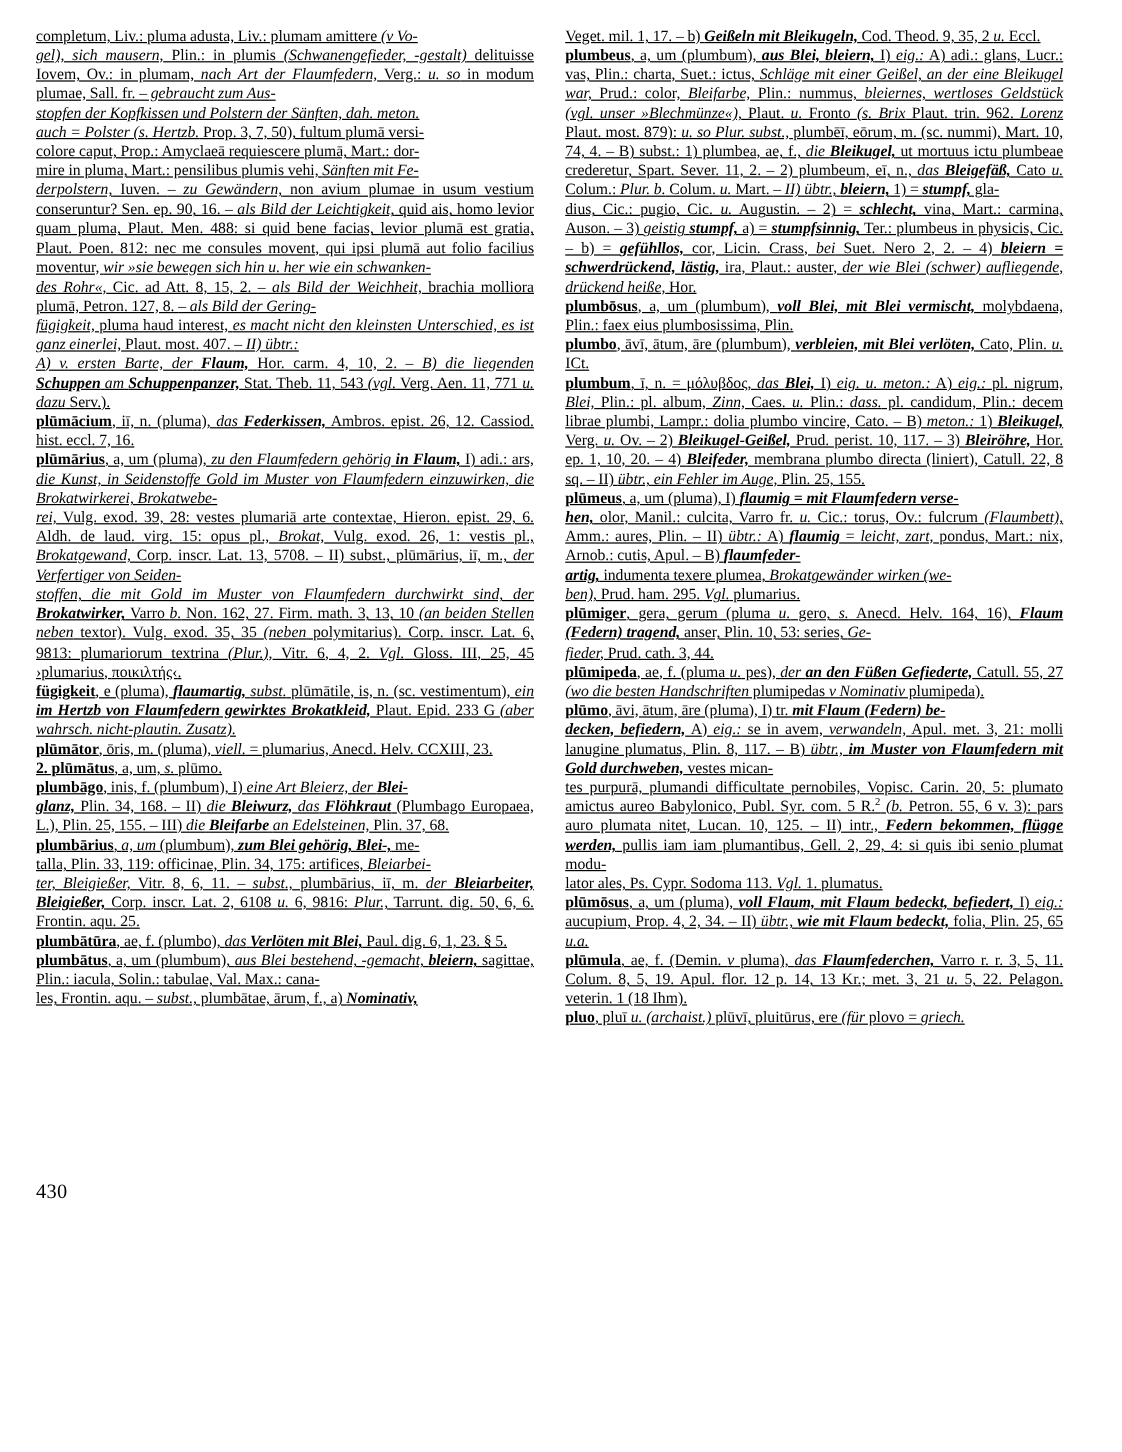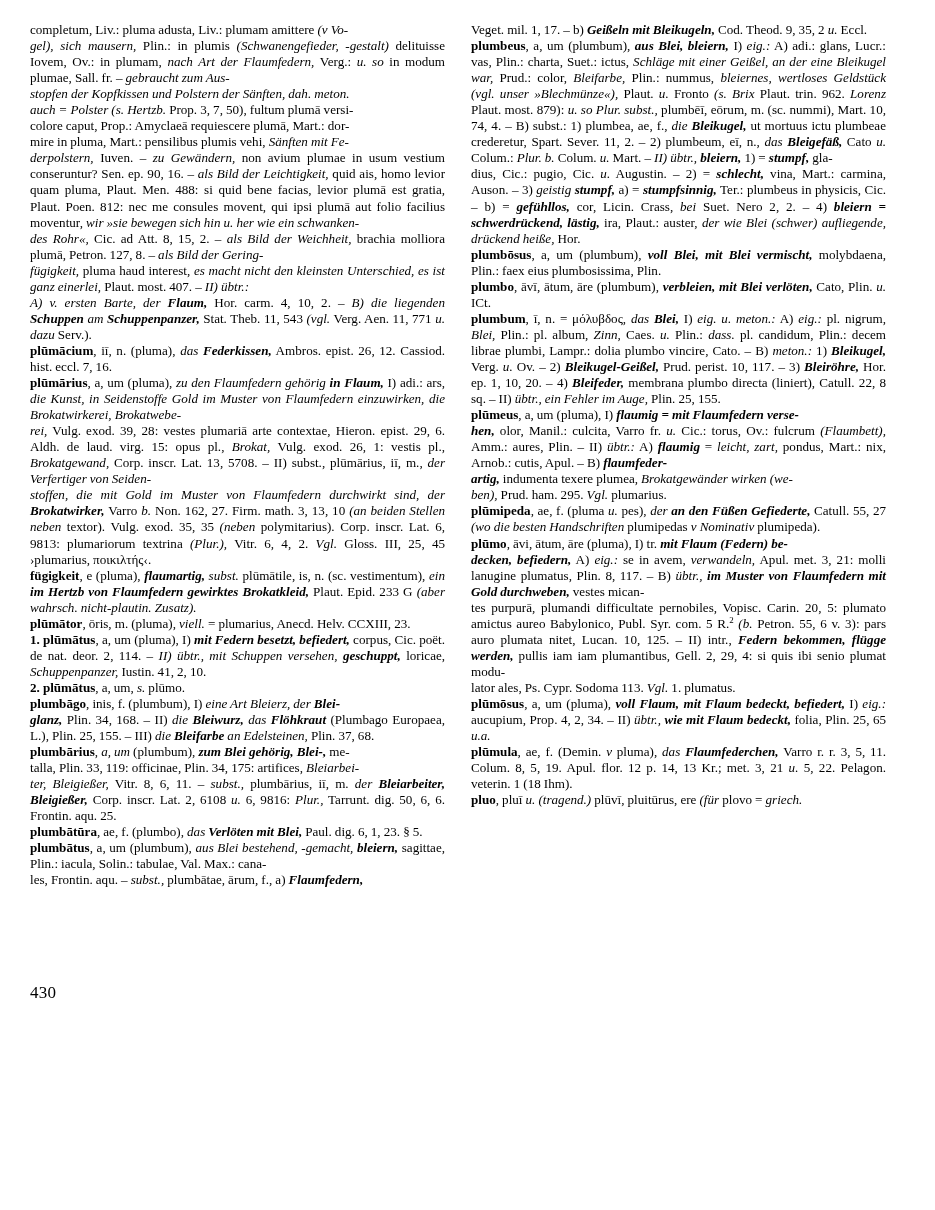--- a/index.html
+++ b/index.html
@@ -9,20 +9,21 @@
   }
   .page {
     position: relative;
     width: 935px;
     height: 1017px;
     background: #ffffff;
     box-sizing: border-box;
     padding: 22px 28px 0 30px;
     font-family: "Liberation Serif", "DejaVu Serif", serif;
     color: #000000;
+    text-decoration: underline;
   }
   .columns {
     display: flex;
     flex-direction: row;
     gap: 26px;
     align-items: flex-start;
   }
   .col {
     width: 415px;
     flex: 0 0 415px;
@@ -79,35 +80,35 @@
 <body>
 
 <div class="page">
   <div class="columns">
     <div class="col" id="left-col">
         <p class="entry cont">completum, Liv.: pluma adusta, Liv.: plumam amittere <span class="i">(v Vo-<br>gel), sich mausern,</span> Plin.: in plumis <span class="i">(Schwanengefieder, -gestalt)</span> delituisse Iovem, Ov.: in plumam, <span class="i">nach Art der Flaumfedern,</span> Verg.: <span class="i">u. so</span> in modum plumae, Sall. fr. <span class="i">– gebraucht zum Aus-<br>stopfen der Kopfkissen und Polstern der Sänften, dah. meton.<br>auch = Polster (s. Hertzb.</span> Prop. 3, 7, 50), fultum plumā versi-<br>colore caput, Prop.: Amyclaeā requiescere plumā, Mart.: dor-<br>mire in pluma, Mart.: pensilibus plumis vehi, <span class="i">Sänften mit Fe-<br>derpolstern,</span> Iuven. <span class="i">– zu Gewändern,</span> non avium plumae in usum vestium conseruntur? Sen. ep. 90, 16. <span class="i">– als Bild der Leichtigkeit,</span> quid ais, homo levior quam pluma, Plaut. Men. 488: si quid bene facias, levior plumā est gratia, Plaut. Poen. 812: nec me consules movent, qui ipsi plumā aut folio facilius moventur, <span class="i">wir »sie bewegen sich hin u. her wie ein schwanken-<br>des Rohr«,</span> Cic. ad Att. 8, 15, 2. <span class="i">– als Bild der Weichheit,</span> brachia molliora plumā, Petron. 127, 8. <span class="i">– als Bild der Gering-<br>fügigkeit,</span> pluma haud interest, <span class="i">es macht nicht den kleinsten Unterschied, es ist ganz einerlei,</span> Plaut. most. 407. <span class="i">– II) übtr.:<br>A) v. ersten Barte, der</span> <span class="bi">Flaum,</span> Hor. carm. 4, 10, 2. <span class="i">– B) die liegenden</span> <span class="bi">Schuppen</span> <span class="i">am</span> <span class="bi">Schuppenpanzer,</span> Stat. Theb. 11, 543 <span class="i">(vgl.</span> Verg. Aen. 11, 771 <span class="i">u. dazu</span> Serv.).</p>
         <p class="entry ind"><b>plūmācium</b>, iī, n. (pluma), <span class="i">das</span> <span class="bi">Federkissen,</span> Ambros. epist. 26, 12. Cassiod. hist. eccl. 7, 16.</p>
         <p class="entry ind"><b>plūmārius</b>, a, um (pluma), <span class="i">zu den Flaumfedern gehörig</span> <span class="bi">in Flaum,</span> I) adi.: ars, <span class="i">die Kunst, in Seidenstoffe Gold im Muster von Flaumfedern einzuwirken, die Brokatwirkerei, Brokatwebe-<br>rei,</span> Vulg. exod. 39, 28: vestes plumariā arte contextae, Hieron. epist. 29, 6. Aldh. de laud. virg. 15: opus pl., <span class="i">Brokat,</span> Vulg. exod. 26, 1: vestis pl., <span class="i">Brokatgewand,</span> Corp. inscr. Lat. 13, 5708. – II) subst., plūmārius, iī, m., <span class="i">der Verfertiger von Seiden-<br>stoffen, die mit Gold im Muster von Flaumfedern durchwirkt sind, der</span> <span class="bi">Brokatwirker,</span> Varro <span class="i">b.</span> Non. 162, 27. Firm. math. 3, 13, 10 <span class="i">(an beiden Stellen neben</span> textor). Vulg. exod. 35, 35 <span class="i">(neben</span> polymitarius). Corp. inscr. Lat. 6, 9813: plumariorum textrina <span class="i">(Plur.),</span> Vitr. 6, 4, 2. <span class="i">Vgl.</span> Gloss. III, 25, 45 ›plumarius, <span class="grk">ποικιλτής‹</span>.</p>
         <p class="entry ind"><b>fügigkeit</b>, e (pluma), <span class="bi">flaumartig,</span> <span class="i">subst.</span> plūmātile, is, n. (sc. vestimentum), <span class="i">ein</span> <span class="bi">im Hertzb von Flaumfedern gewirktes Brokatkleid,</span> Plaut. Epid. 233 G <span class="i">(aber wahrsch. nicht-plautin. Zusatz).</span></p>
         <p class="entry ind"><b>plūmātor</b>, ōris, m. (pluma), <span class="i">viell.</span> = plumarius, Anecd. Helv. CCXIII, 23.</p>
-        <p class="entry ind"><b>1. plūmātus</b>, a, um (pluma), I) <span class="bi">mit Federn besetzt, befiedert,</span> corpus, Cic. poët. de nat. deor. 2, 114. <span class="i">– II) übtr., mit Schuppen versehen,</span> <span class="bi">geschuppt,</span> loricae, <span class="i">Schuppenpanzer,</span> Iustin. 41, 2, 10.</p>
         <p class="entry ind"><b>2. plūmātus</b>, a, um, <span class="i">s.</span> plūmo.</p>
         <p class="entry ind"><b>plumbāgo</b>, inis, f. (plumbum), I) <span class="i">eine Art Bleierz, der</span> <span class="bi">Blei-<br>glanz,</span> Plin. 34, 168. – II) <span class="i">die</span> <span class="bi">Bleiwurz,</span> <span class="i">das</span> <span class="bi">Flöhkraut</span> (Plumbago Europaea, L.), Plin. 25, 155. – III) <span class="i">die</span> <span class="bi">Bleifarbe</span> <span class="i">an Edelsteinen,</span> Plin. 37, 68.</p>
         <p class="entry ind"><b>plumbārius</b>, <span class="i">a, um</span> (plumbum), <span class="bi">zum Blei gehörig, Blei-,</span> me-<br>talla, Plin. 33, 119: officinae, Plin. 34, 175: artifices, <span class="i">Bleiarbei-<br>ter, Bleigießer,</span> Vitr. 8, 6, 11. <span class="i">– subst.,</span> plumbārius, iī, m. <span class="i">der</span> <span class="bi">Bleiarbeiter, Bleigießer,</span> Corp. inscr. Lat. 2, 6108 <span class="i">u.</span> 6, 9816: <span class="i">Plur.,</span> Tarrunt. dig. 50, 6, 6. Frontin. aqu. 25.</p>
         <p class="entry ind"><b>plumbātūra</b>, ae, f. (plumbo), <span class="i">das</span> <span class="bi">Verlöten mit Blei,</span> Paul. dig. 6, 1, 23. § 5.</p>
-        <p class="entry ind"><b>plumbātus</b>, a, um (plumbum), <span class="i">aus Blei bestehend, -gemacht,</span> <span class="bi">bleiern,</span> sagittae, Plin.: iacula, Solin.: tabulae, Val. Max.: cana-<br>les, Frontin. aqu. <span class="i">– subst.,</span> plumbātae, ārum, f., a) <span class="bi">Flaumfedern,</span></p>
+        <p class="entry ind"><b>plumbātus</b>, a, um (plumbum), <span class="i">aus Blei bestehend, -gemacht,</span> <span class="bi">bleiern,</span> sagittae, Plin.: iacula, Solin.: tabulae, Val. Max.: cana-<br>les, Frontin. aqu. <span class="i">– subst.,</span> plumbātae, ārum, f., a) <span class="bi">Nominativ,</span></p>
       </div>
     <div class="col" id="right-col">
         <p class="entry cont">Veget. mil. 1, 17. – b) <span class="bi">Geißeln mit Bleikugeln,</span> Cod. Theod. 9, 35, 2 <span class="i">u.</span> Eccl.</p>
         <p class="entry ind"><b>plumbeus</b>, a, um (plumbum), <span class="bi">aus Blei, bleiern,</span> I) <span class="i">eig.:</span> A) adi.: glans, Lucr.: vas, Plin.: charta, Suet.: ictus, <span class="i">Schläge mit einer Geißel, an der eine Bleikugel war,</span> Prud.: color, <span class="i">Bleifarbe,</span> Plin.: nummus, <span class="i">bleiernes, wertloses Geldstück (vgl. unser »Blechmünze«),</span> Plaut. <span class="i">u.</span> Fronto <span class="i">(s. Brix</span> Plaut. trin. 962. <span class="i">Lorenz</span> Plaut. most. 879): <span class="i">u. so Plur. subst.,</span> plumbēī, eōrum, m. (sc. nummi), Mart. 10, 74, 4. – B) subst.: 1) plumbea, ae, f., <span class="i">die</span> <span class="bi">Bleikugel,</span> ut mortuus ictu plumbeae crederetur, Spart. Sever. 11, 2. – 2) plumbeum, eī, n., <span class="i">das</span> <span class="bi">Bleigefäß,</span> Cato <span class="i">u.</span> Colum.: <span class="i">Plur. b.</span> Colum. <span class="i">u.</span> Mart. <span class="i">– II) übtr.,</span> <span class="bi">bleiern,</span> 1) = <span class="bi">stumpf,</span> gla-<br>dius, Cic.: pugio, Cic. <span class="i">u.</span> Augustin. – 2) = <span class="bi">schlecht,</span> vina, Mart.: carmina, Auson. – 3) <span class="i">geistig</span> <span class="bi">stumpf,</span> a) = <span class="bi">stumpfsinnig,</span> Ter.: plumbeus in physicis, Cic. – b) = <span class="bi">gefühllos,</span> cor, Licin. Crass, <span class="i">bei</span> Suet. Nero 2, 2. – 4) <span class="bi">bleiern = schwerdrückend, lästig,</span> ira, Plaut.: auster, <span class="i">der wie Blei (schwer) aufliegende, drückend heiße,</span> Hor.</p>
         <p class="entry ind"><b>plumbōsus</b>, a, um (plumbum), <span class="bi">voll Blei, mit Blei vermischt,</span> molybdaena, Plin.: faex eius plumbosissima, Plin.</p>
         <p class="entry ind"><b>plumbo</b>, āvī, ātum, āre (plumbum), <span class="bi">verbleien, mit Blei verlöten,</span> Cato, Plin. <span class="i">u.</span> ICt.</p>
         <p class="entry ind"><b>plumbum</b>, ī, n. = <span class="grk">μόλυβδος</span>, <span class="i">das</span> <span class="bi">Blei,</span> I) <span class="i">eig. u. meton.:</span> A) <span class="i">eig.:</span> pl. nigrum, <span class="i">Blei,</span> Plin.: pl. album, <span class="i">Zinn,</span> Caes. <span class="i">u.</span> Plin.: <span class="i">dass.</span> pl. candidum, Plin.: decem librae plumbi, Lampr.: dolia plumbo vincire, Cato. – B) <span class="i">meton.:</span> 1) <span class="bi">Bleikugel,</span> Verg. <span class="i">u.</span> Ov. – 2) <span class="bi">Bleikugel-Geißel,</span> Prud. perist. 10, 117. – 3) <span class="bi">Bleiröhre,</span> Hor. ep. 1, 10, 20. – 4) <span class="bi">Bleifeder,</span> membrana plumbo directa (liniert), Catull. 22, 8 sq. – II) <span class="i">übtr., ein Fehler im Auge,</span> Plin. 25, 155.</p>
         <p class="entry ind"><b>plūmeus</b>, a, um (pluma), I) <span class="bi">flaumig = mit Flaumfedern verse-<br>hen,</span> olor, Manil.: culcita, Varro fr. <span class="i">u.</span> Cic.: torus, Ov.: fulcrum <span class="i">(Flaumbett),</span> Amm.: aures, Plin. – II) <span class="i">übtr.:</span> A) <span class="bi">flaumig</span> = <span class="i">leicht, zart,</span> pondus, Mart.: nix, Arnob.: cutis, Apul. – B) <span class="bi">flaumfeder-<br>artig,</span> indumenta texere plumea, <span class="i">Brokatgewänder wirken (we-<br>ben),</span> Prud. ham. 295. <span class="i">Vgl.</span> plumarius.</p>
+        <p class="entry ind"><b>plūmiger</b>, gera, gerum (pluma <span class="i">u.</span> gero, <span class="i">s.</span> Anecd. Helv. 164, 16), <span class="bi">Flaum (Federn) tragend,</span> anser, Plin. 10, 53: series, <span class="i">Ge-<br>fieder,</span> Prud. cath. 3, 44.</p>
         <p class="entry ind"><b>plūmipeda</b>, ae, f. (pluma <span class="i">u.</span> pes), <span class="i">der</span> <span class="bi">an den Füßen Gefiederte,</span> Catull. 55, 27 <span class="i">(wo die besten Handschriften</span> plumipedas <span class="i">v Nominativ</span> plumipeda).</p>
         <p class="entry ind"><b>plūmo</b>, āvi, ātum, āre (pluma), I) tr. <span class="bi">mit Flaum (Federn) be-<br>decken, befiedern,</span> A) <span class="i">eig.:</span> se in avem, <span class="i">verwandeln,</span> Apul. met. 3, 21: molli lanugine plumatus, Plin. 8, 117. – B) <span class="i">übtr.,</span> <span class="bi">im Muster von Flaumfedern mit Gold durchweben,</span> vestes mican-<br>tes purpurā, plumandi difficultate pernobiles, Vopisc. Carin. 20, 5: plumato amictus aureo Babylonico, Publ. Syr. com. 5 R.<sup>2</sup> <span class="i">(b.</span> Petron. 55, 6 v. 3): pars auro plumata nitet, Lucan. 10, 125. – II) intr., <span class="bi">Federn bekommen, flügge werden,</span> pullis iam iam plumantibus, Gell. 2, 29, 4: si quis ibi senio plumat modu-<br>lator ales, Ps. Cypr. Sodoma 113. <span class="i">Vgl.</span> 1. plumatus.</p>
         <p class="entry ind"><b>plūmōsus</b>, a, um (pluma), <span class="bi">voll Flaum, mit Flaum bedeckt, befiedert,</span> I) <span class="i">eig.:</span> aucupium, Prop. 4, 2, 34. – II) <span class="i">übtr.,</span> <span class="bi">wie mit Flaum bedeckt,</span> folia, Plin. 25, 65 <span class="i">u.a.</span></p>
         <p class="entry ind"><b>plūmula</b>, ae, f. (Demin. <span class="i">v</span> pluma), <span class="i">das</span> <span class="bi">Flaumfederchen,</span> Varro r. r. 3, 5, 11. Colum. 8, 5, 19. Apul. flor. 12 p. 14, 13 Kr.; met. 3, 21 <span class="i">u.</span> 5, 22. Pelagon. veterin. 1 (18 Ihm).</p>
-        <p class="entry ind"><b>pluo</b>, pluī <span class="i">u. (tragend.)</span> plūvī, pluitūrus, ere <span class="i">(für</span> plovo = <span class="i">griech.</span></p>
+        <p class="entry ind"><b>pluo</b>, pluī <span class="i">u. (archaist.)</span> plūvī, pluitūrus, ere <span class="i">(für</span> plovo = <span class="i">griech.</span></p>
       </div>
   </div>
   <div class="folio">430</div>
 </div>
 
 </body></html>

